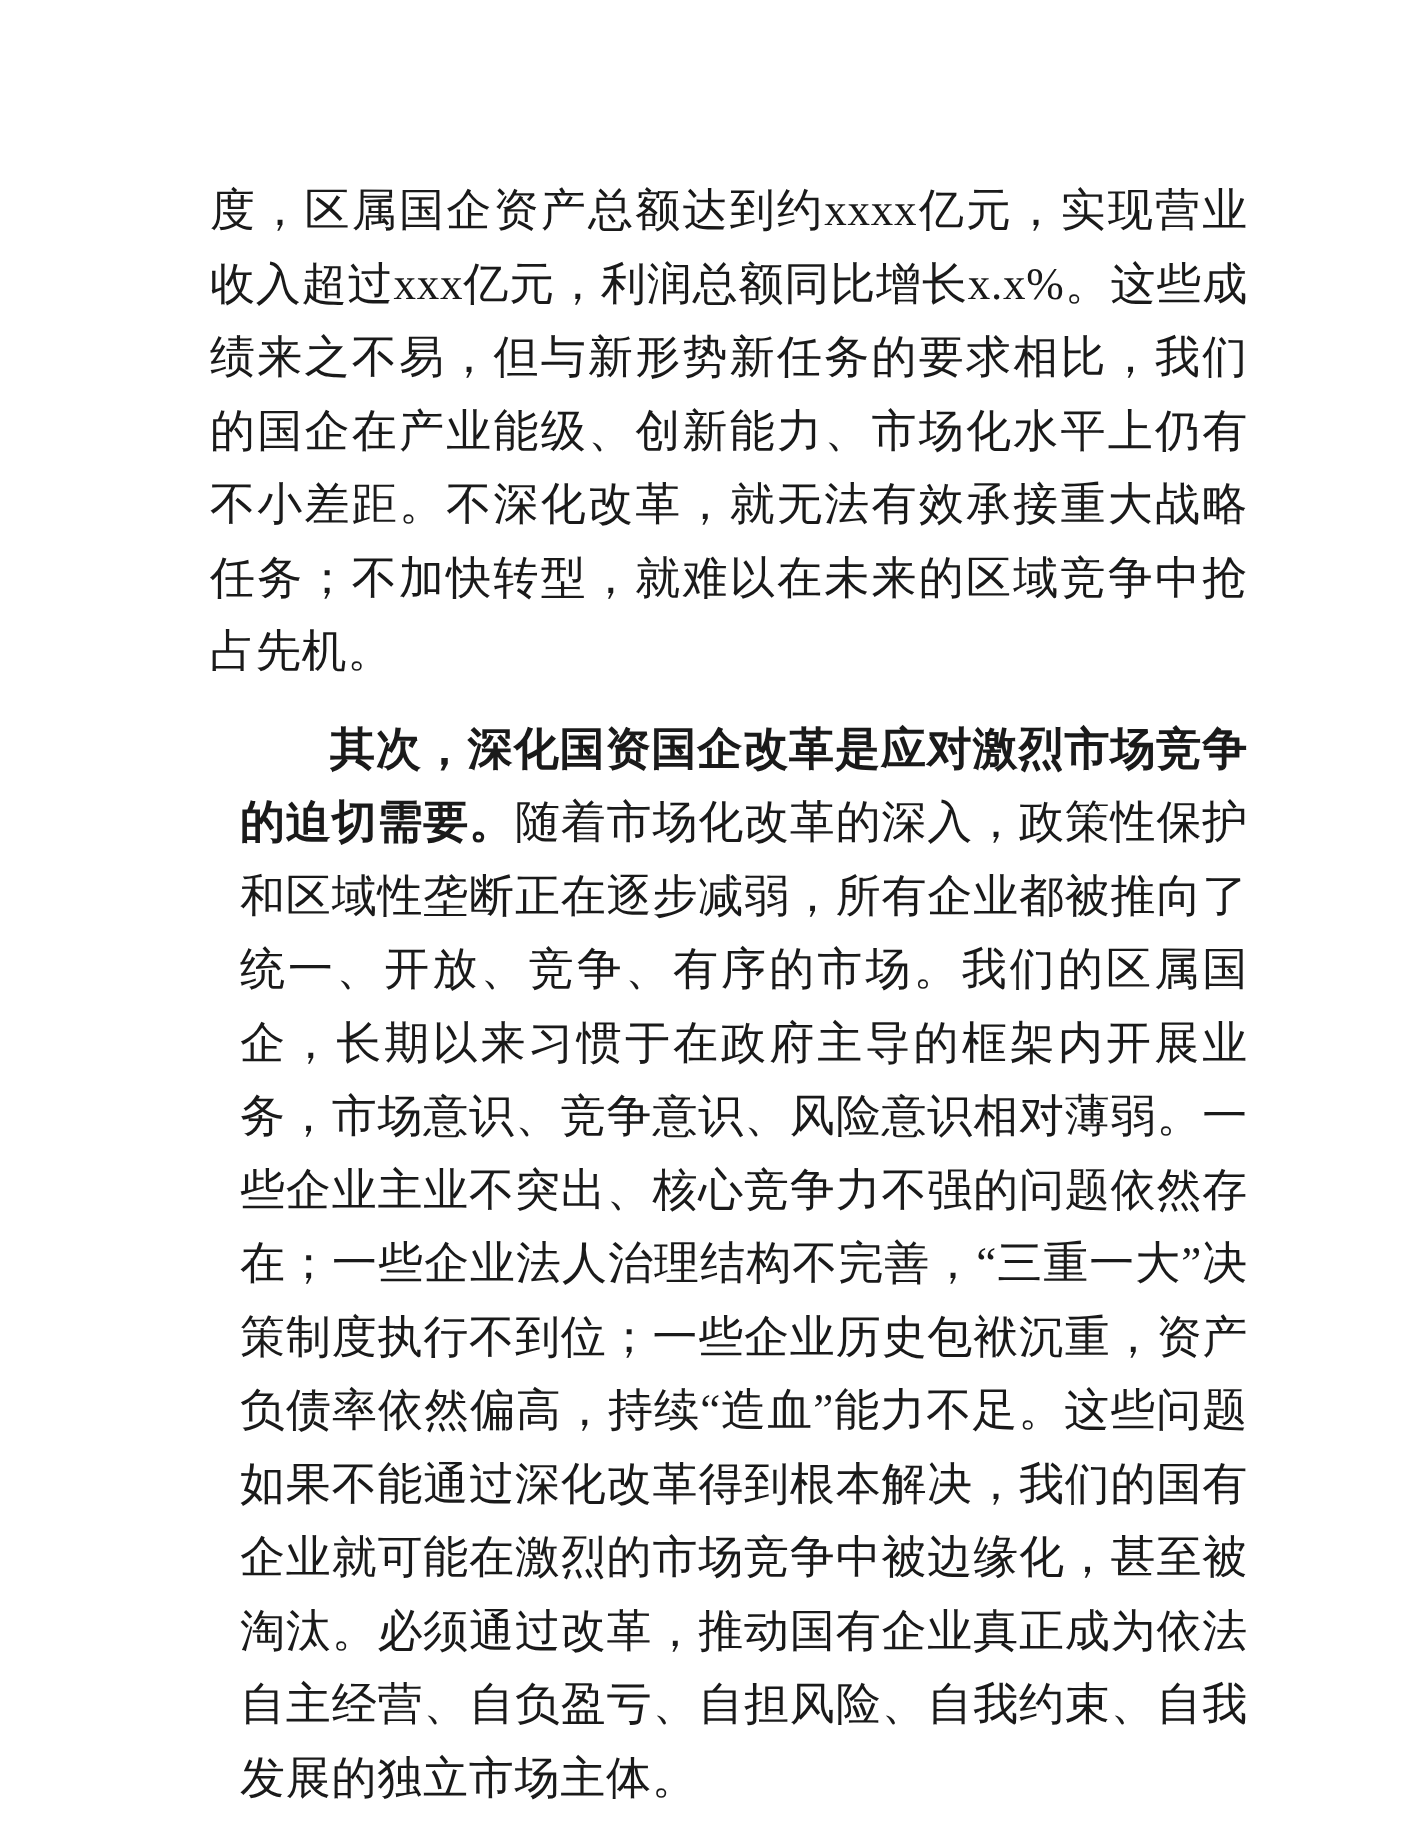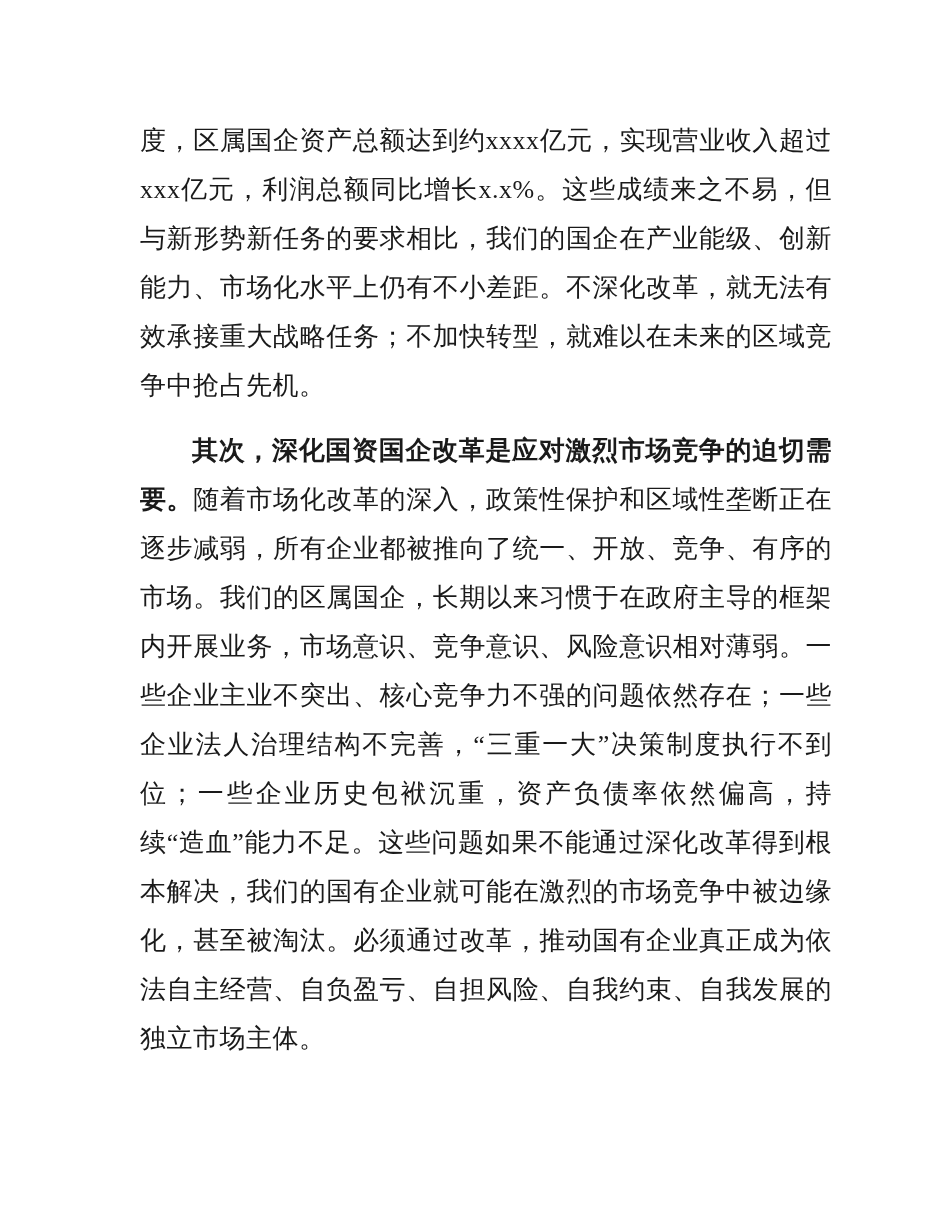--- a/index.html
+++ b/index.html
@@ -14,32 +14,33 @@
     margin: 0 auto;
     background: #ffffff;
     box-sizing: border-box;
     padding: 116px 118px 0 140px;
     overflow: hidden;
     font-family: "Liberation Serif", "DejaVu Serif", serif;
     color: #1a1a1a;
   }
   .para {
     margin: 0;
-    font-size: 26px;
+    font-size: 30px;
     line-height: 49px;
     text-align: justify;
     text-justify: inter-ideograph;
     letter-spacing: 0.5px;
   }
   .para.continuation {
     text-indent: 0;
   }
   .para.indented {
     text-indent: 2em;
     margin-top: 16px;
+    margin-left: 20px;
   }
   .para .bold-lead {
     font-weight: bold;
   }
 </style>
 </head>
 <body>
 
 <div class="page">
 

